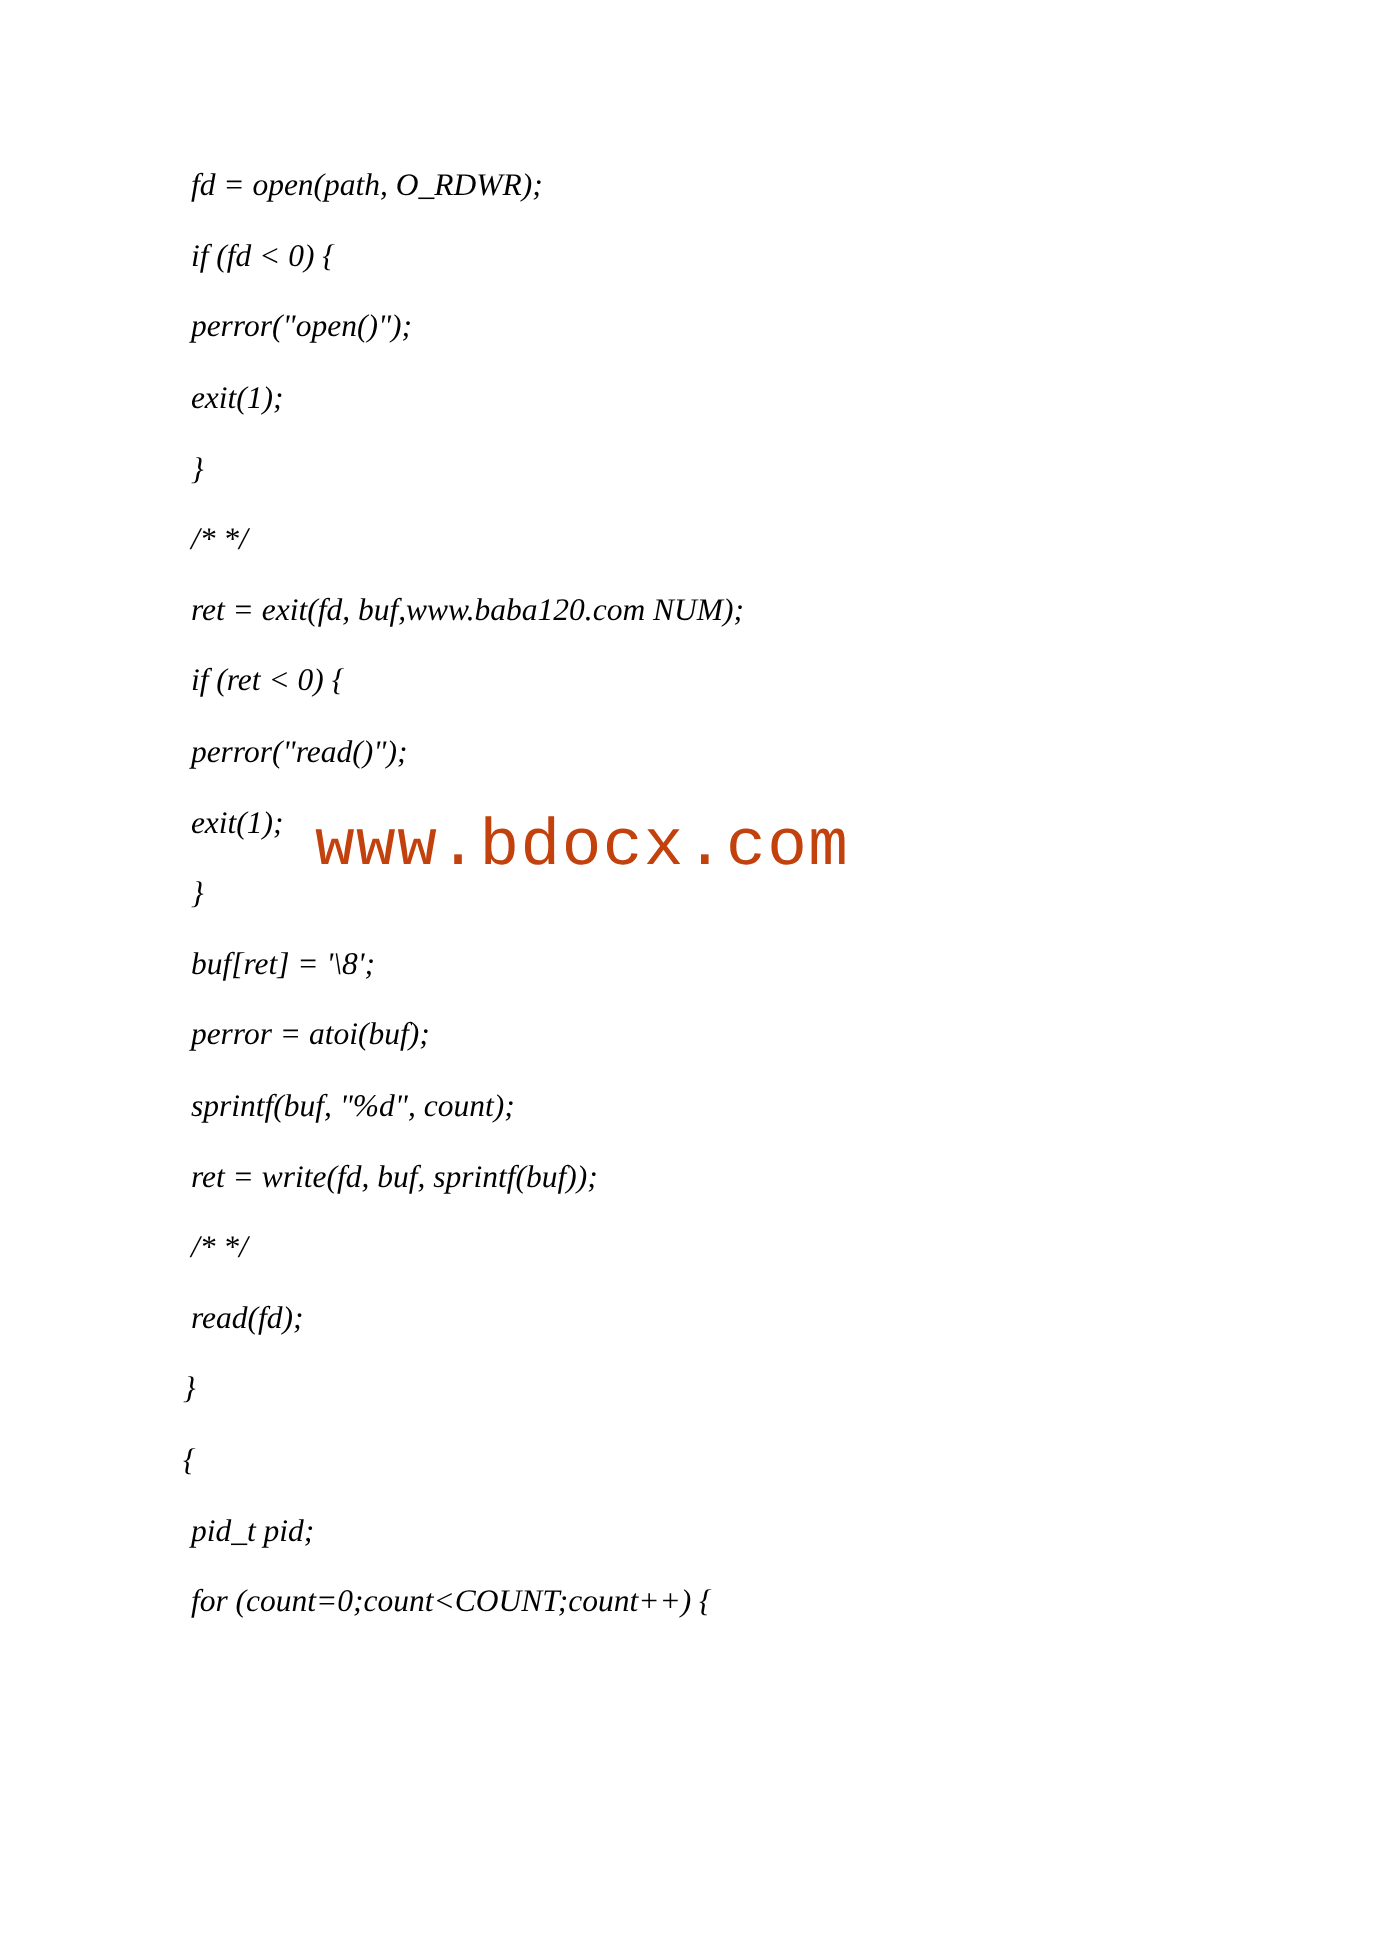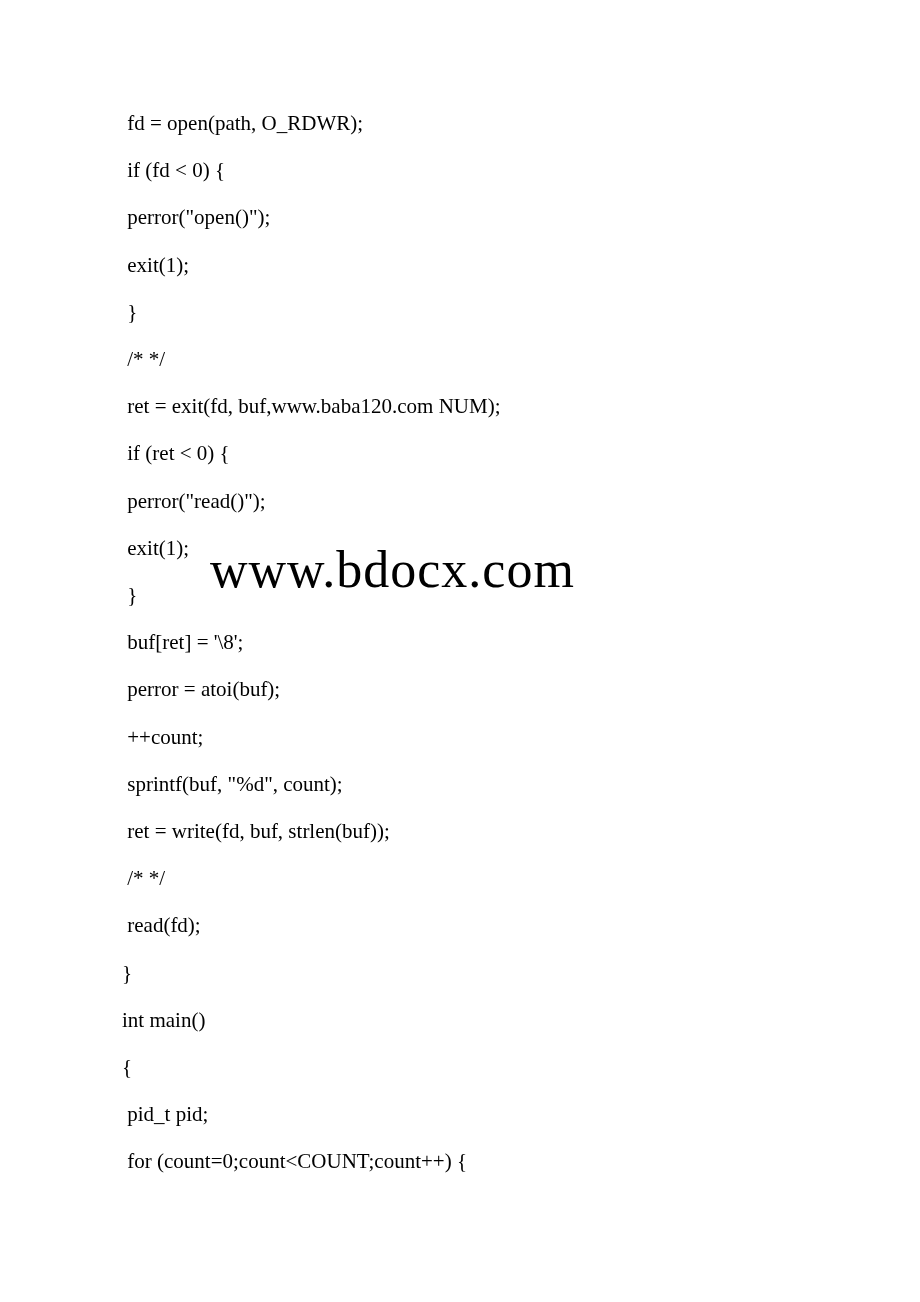--- a/index.html
+++ b/index.html
@@ -14,28 +14,29 @@
     font-family: "Times New Roman", Times, serif;
     font-size: 21px;
     color: #000000;
     position: relative;
     padding-top: 100px;
     padding-left: 122px;
   }
   .code-line {
     line-height: 47.2px;
     white-space: pre;
+    font-style: italic;
   }
   .watermark {
     position: absolute;
     top: 540px;
     left: 210px;
-    font-size: 52px;
-    color: #000000;
-    font-family: Liberation Serif, serif;
+    font-size: 44px;
+    color: #c2410c;
+    font-family: Liberation Mono, monospace;
     letter-spacing: 1px;
     z-index: 0;
     font-weight: 500;
   }
   .content {
     position: relative;
     z-index: 1;
   }
 </style>
 </head>
@@ -50,24 +51,22 @@
   <div class="code-line"> exit(1);</div>
   <div class="code-line"> }</div>
   <div class="code-line"> /* */</div>
   <div class="code-line"> ret = exit(fd, buf,www.baba120.com NUM);</div>
   <div class="code-line"> if (ret &lt; 0) {</div>
   <div class="code-line"> perror("read()");</div>
   <div class="code-line"> exit(1);</div>
   <div class="code-line"> }</div>
   <div class="code-line"> buf[ret] = '\8';</div>
   <div class="code-line"> perror = atoi(buf);</div>
-  <div class="code-line"> ++count;</div>
   <div class="code-line"> sprintf(buf, "%d", count);</div>
-  <div class="code-line"> ret = write(fd, buf, strlen(buf));</div>
+  <div class="code-line"> ret = write(fd, buf, sprintf(buf));</div>
   <div class="code-line"> /* */</div>
   <div class="code-line"> read(fd);</div>
   <div class="code-line">}</div>
-  <div class="code-line">int main()</div>
   <div class="code-line">{</div>
   <div class="code-line"> pid_t pid;</div>
   <div class="code-line"> for (count=0;count&lt;COUNT;count++) {</div>
 
 </div>
 
 </body></html>

